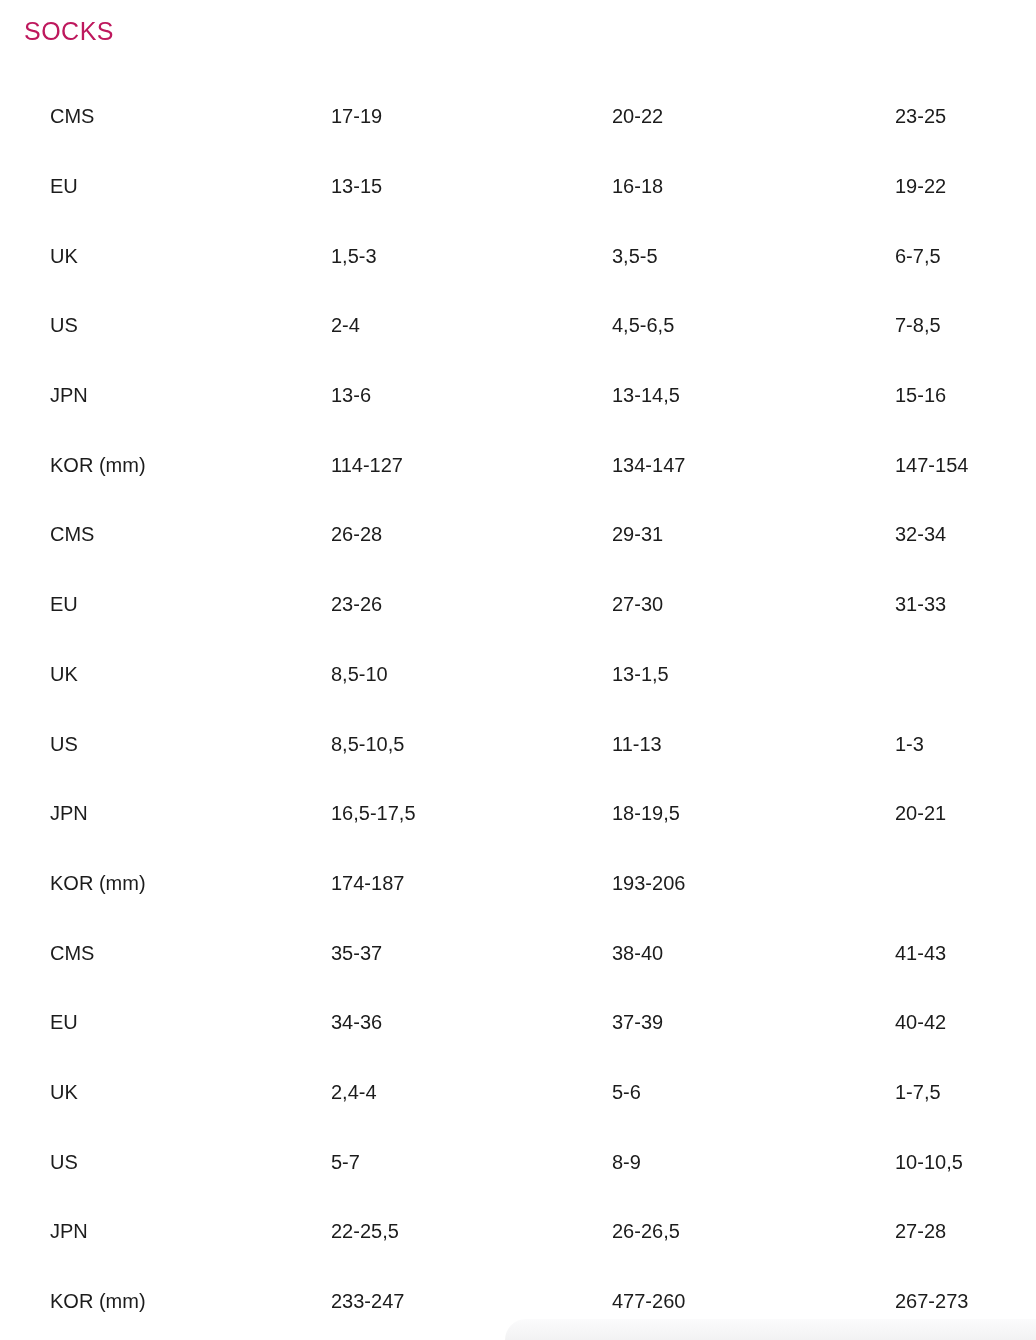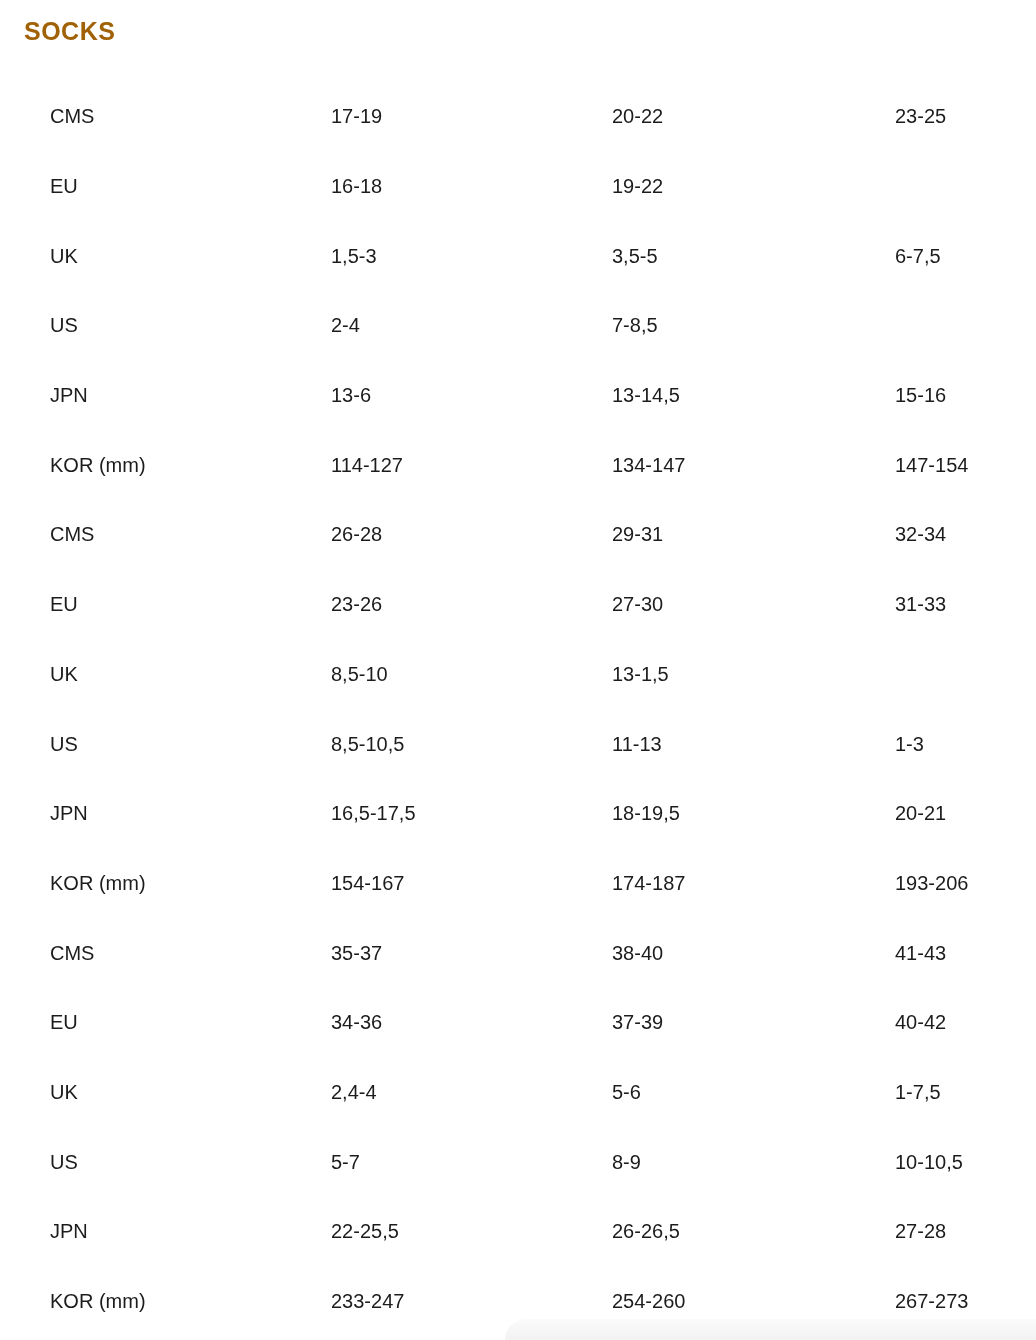--- a/index.html
+++ b/index.html
@@ -16,23 +16,23 @@
     overflow: hidden;
   }
   .page {
     padding: 17px 24px 0 24px;
     position: relative;
   }
   .title {
     margin: 0;
     font-size: 25px;
     line-height: 28px;
-    font-weight: 700;
+    font-weight: 400;
     letter-spacing: 0.5px;
-    color: #a16207;
+    color: #be185d;
   }
   .size-table {
     margin-top: 37px;
   }
   .row {
     display: grid;
     grid-template-columns: 281px 281px 283px 1fr;
     align-items: center;
     height: 69.7px;
     padding-left: 26px;
@@ -62,34 +62,36 @@
 
       <div class="row">
         <div class="cell label">CMS</div>
         <div class="cell">17-19</div>
         <div class="cell">20-22</div>
         <div class="cell">23-25</div>
       </div>
 
       <div class="row">
         <div class="cell label">EU</div>
+        <div class="cell">13-15</div>
         <div class="cell">16-18</div>
         <div class="cell">19-22</div>
       </div>
 
       <div class="row">
         <div class="cell label">UK</div>
         <div class="cell">1,5-3</div>
         <div class="cell">3,5-5</div>
         <div class="cell">6-7,5</div>
       </div>
 
       <div class="row">
         <div class="cell label">US</div>
         <div class="cell">2-4</div>
+        <div class="cell">4,5-6,5</div>
         <div class="cell">7-8,5</div>
       </div>
 
       <div class="row">
         <div class="cell label">JPN</div>
         <div class="cell">13-6</div>
         <div class="cell">13-14,5</div>
         <div class="cell">15-16</div>
       </div>
 
@@ -129,21 +131,20 @@
 
       <div class="row">
         <div class="cell label">JPN</div>
         <div class="cell">16,5-17,5</div>
         <div class="cell">18-19,5</div>
         <div class="cell">20-21</div>
       </div>
 
       <div class="row">
         <div class="cell label">KOR (mm)</div>
-        <div class="cell">154-167</div>
         <div class="cell">174-187</div>
         <div class="cell">193-206</div>
       </div>
 
       <div class="row">
         <div class="cell label">CMS</div>
         <div class="cell">35-37</div>
         <div class="cell">38-40</div>
         <div class="cell">41-43</div>
       </div>
@@ -172,19 +173,19 @@
       <div class="row">
         <div class="cell label">JPN</div>
         <div class="cell">22-25,5</div>
         <div class="cell">26-26,5</div>
         <div class="cell">27-28</div>
       </div>
 
       <div class="row">
         <div class="cell label">KOR (mm)</div>
         <div class="cell">233-247</div>
-        <div class="cell">254-260</div>
+        <div class="cell">477-260</div>
         <div class="cell">267-273</div>
       </div>
     </div>
 </div>
 
 <div class="bottom-band"></div>
 
 </body></html>

